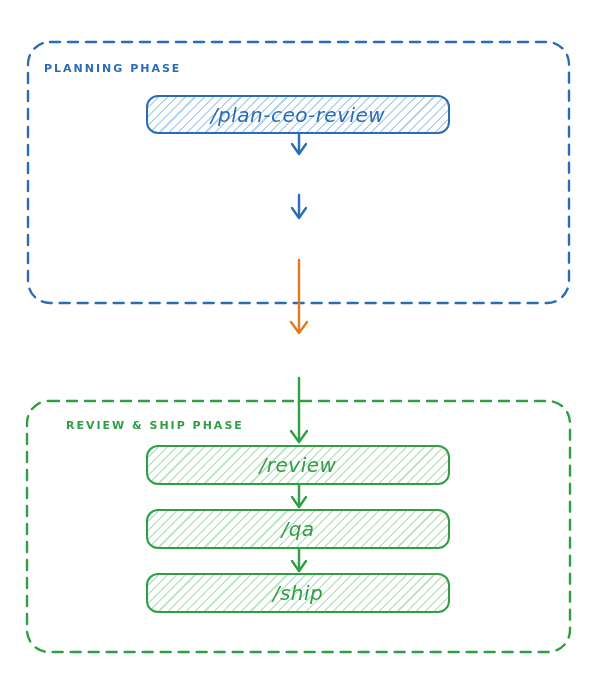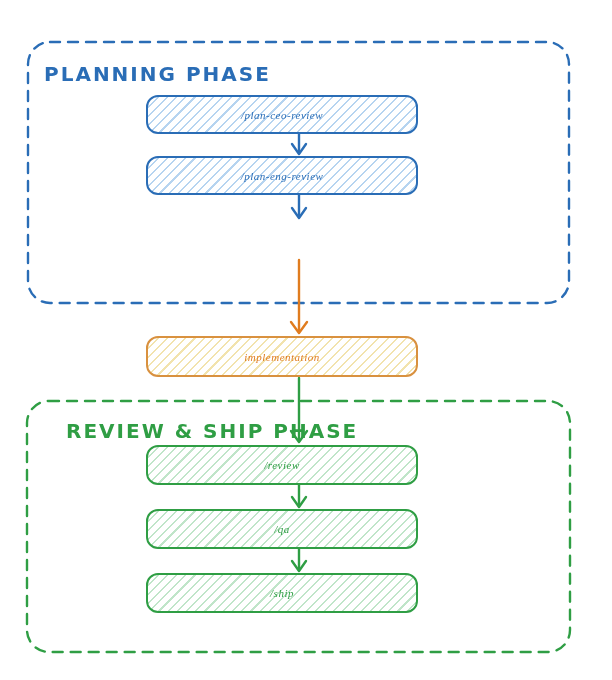--- a/index.html
+++ b/index.html
@@ -34,43 +34,42 @@
     stroke-width: 2.4;
     stroke-linecap: round;
     stroke-linejoin: round;
   }
   .arrow.blue   line, .arrow.blue   polyline { stroke: var(--blue); }
   .arrow.orange line, .arrow.orange polyline { stroke: var(--orange); }
   .arrow.green  line, .arrow.green  polyline { stroke: var(--green); }
 
   .phase-label {
     position: absolute;
-    font-size: 20px;
+    font-size: 11px;
     font-weight: bold;
     letter-spacing: 2px;
     white-space: nowrap;
   }
   .phase-label.blue  { color: var(--blue); }
   .phase-label.green { color: var(--green); }
 
   .node {
     position: absolute;
     left: 146px;
-    width: 272px;
+    width: 304px;
     box-sizing: border-box;
     border: 2px solid;
     border-radius: 12px;
     display: flex;
     align-items: center;
     justify-content: center;
-    font-size: 11px;
+    font-size: 20px;
     font-style: italic;
     letter-spacing: 0.5px;
     background-color: #ffffff;
-    font-family: Liberation Serif, serif;
   }
   .node.blue {
     border-color: var(--blue);
     color: var(--blue);
     background-image: repeating-linear-gradient(135deg,
       var(--blue-fill) 0px, var(--blue-fill) 1.5px,
       rgba(255,255,255,0) 1.5px, rgba(255,255,255,0) 6.5px);
   }
   .node.orange {
     border-color: var(--orange-border);
@@ -122,24 +121,22 @@
       <polyline points="292,561 299,571 306,561"></polyline>
     </g>
   </svg>
 
   <div class="phase-label blue" style="left:44px; top:62px;">PLANNING PHASE</div>
 
   <div class="phase-label green" style="left:66px; top:419px;">REVIEW &amp; SHIP PHASE</div>
 
   <div class="node blue" style="top:95px; height:39px;">/plan-ceo-review</div>
 
-  <div class="node blue" style="top:156px; height:39px;">/plan-eng-review</div>
 
 
-  <div class="node orange" style="top:336px; height:41px;">implementation</div>
 
   <div class="node green" style="top:445px; height:40px;">/review</div>
 
   <div class="node green" style="top:573px; height:40px;">/ship</div>
 
   <div class="node green" style="top:509px; height:40px;">/qa</div>
 
 </div>
 
 </body></html>

